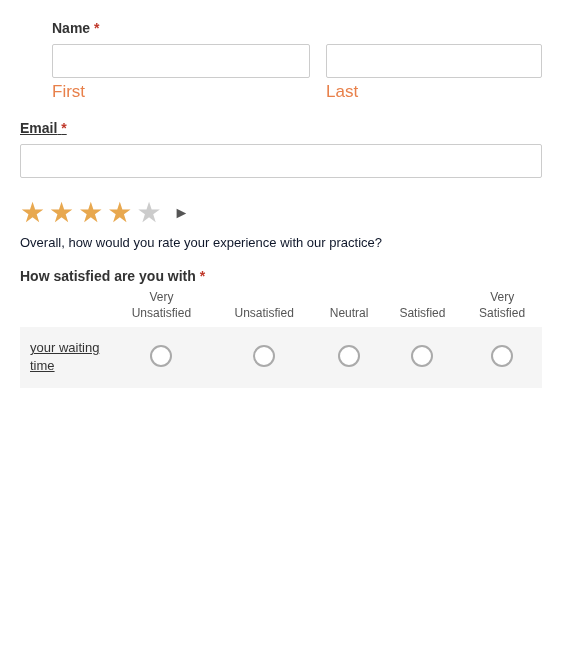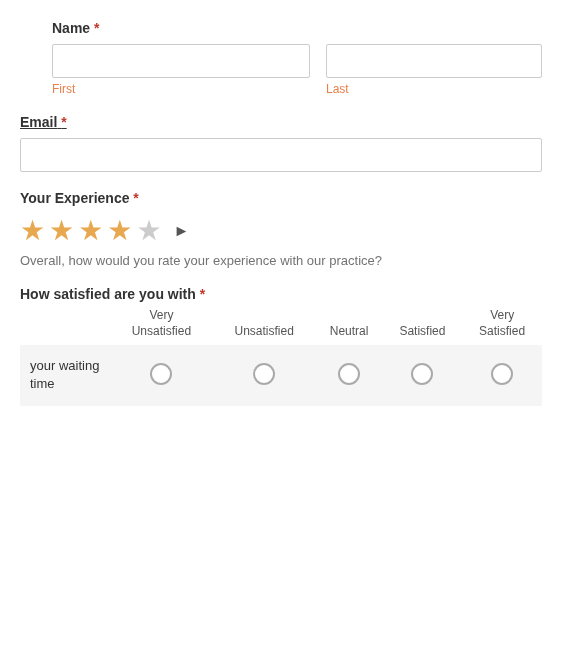--- a/index.html
+++ b/index.html
@@ -41,21 +41,21 @@
     input[type="text"] {
       border: 1px solid #ccc;
       border-radius: 2px;
       padding: 8px 10px;
       font-size: 14px;
       width: 100%;
       outline: none;
     }
 
     .sub-label {
-      font-size: 12px;
+      font-size: 17px;
       color: #e8804a;
       margin-top: 4px;
     }
 
     .section {
       margin-bottom: 18px;
       padding-left: 32px;
     }
 
     .email-section {
@@ -82,21 +82,21 @@
       color: #ccc;
     }
     .cursor-icon {
       margin-left: 8px;
       color: #555;
       font-size: 16px;
     }
 
     .experience-desc {
       font-size: 13px;
-      color: #737373;
+      color: #0f172a;
       margin-top: 4px;
     }
 
     .satisfied-section {
       margin-top: 10px;
     }
     .satisfied-label {
       font-weight: bold;
       margin-bottom: 6px;
     }
@@ -121,20 +121,21 @@
     .satisfaction-table tbody tr {
       border: none;
     }
     .satisfaction-table tbody tr:nth-child(odd) {
       background-color: #f5f5f5;
     }
     .satisfaction-table tbody tr td {
       padding: 12px 6px;
       text-align: center;
       vertical-align: middle;
+      text-decoration: underline;
     }
     .satisfaction-table tbody tr td:first-child {
       text-align: left;
       padding-left: 10px;
       font-size: 13px;
       color: #333;
       line-height: 1.4;
       width: 90px;
     }
 
@@ -170,24 +171,20 @@
 
 <div class="email-section">
   <label class="field-label">
     <span>Email</span>
     <span class="required">*</span>
   </label>
   <input type="text" style="width: 100%;">
 </div>
 
 <div class="experience-section">
-  <label class="field-label">
-    <span>Your Experience</span>
-    <span class="required">*</span>
-  </label>
   <div class="stars-row">
     <span class="star">★</span>
     <span class="star">★</span>
     <span class="star">★</span>
     <span class="star">★</span>
     <span class="star empty">★</span>
     <span class="cursor-icon">►</span>
   </div>
   <p class="experience-desc">Overall, how would you rate your experience with our practice?</p>
 </div>

